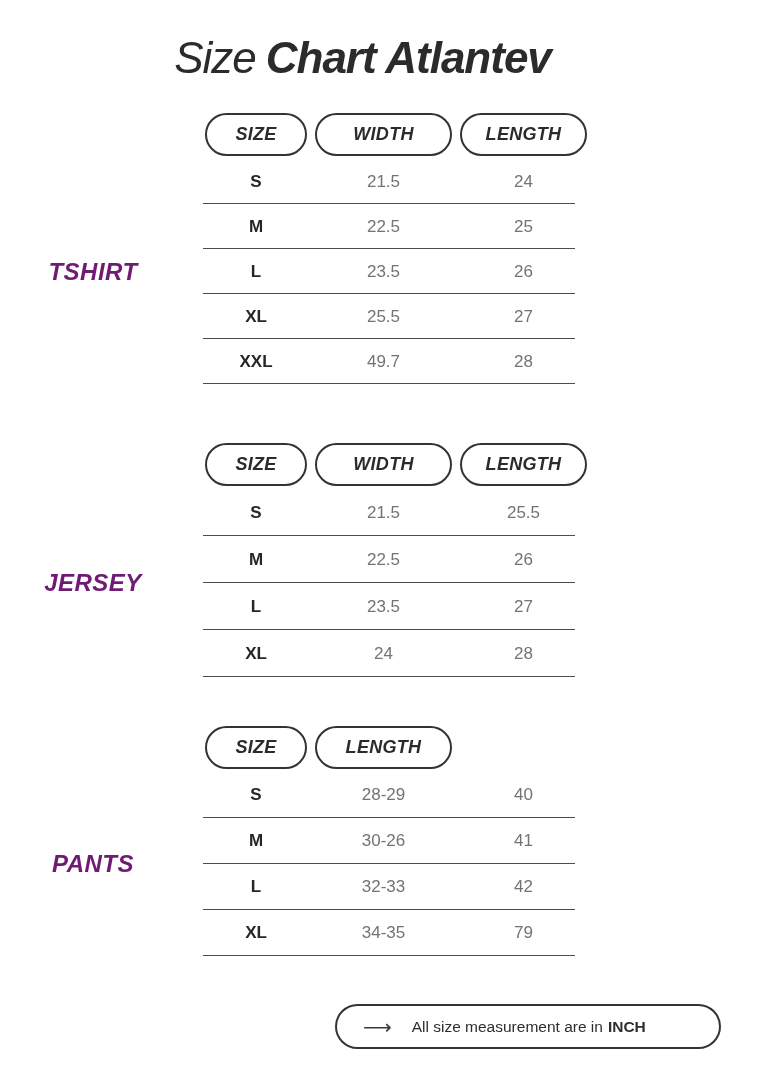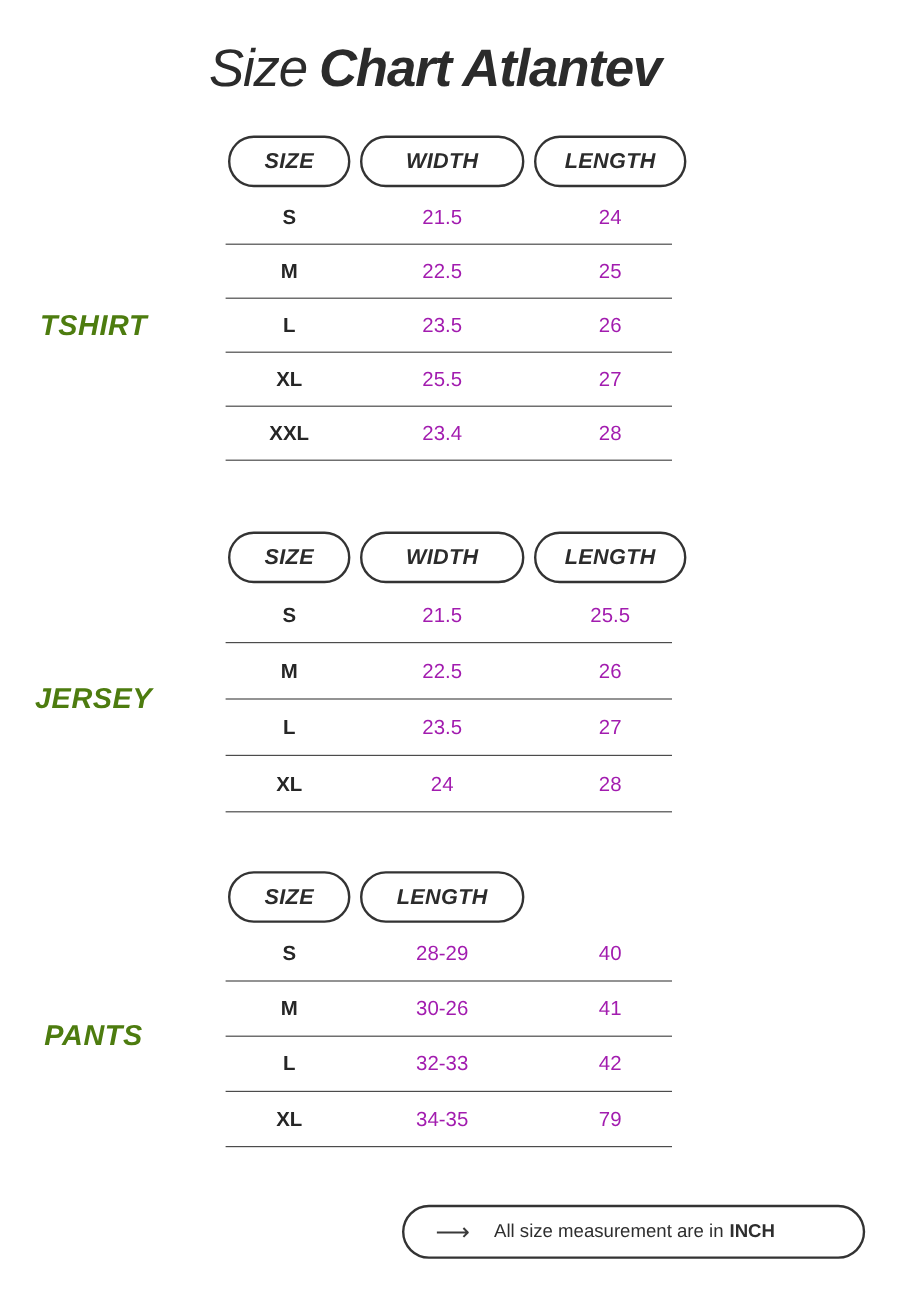--- a/index.html
+++ b/index.html
@@ -42,21 +42,22 @@
     box-sizing: border-box;
     padding-top: 46px;   
     padding-right: 30px;
     display: flex;
     align-items: center;
     justify-content: center;
     font-style: italic;
     font-weight: 700;
     font-size: 24px;
     letter-spacing: 0.5px;
-    color: #4d7c0f;
+    color: #701a75;
+    margin-left: 15px;
   }
 
   .size-table { width: 390px; }
 
   .pill-row {
     display: grid;
     grid-template-columns: 110px 145px 135px;
     height: 43px;
     margin-bottom: 3px;
   }
@@ -90,21 +91,21 @@
     height: 1px;
     background: #4c4c4c;
   }
   .t1 .trow { height: 45px; }
   .t2 .trow { height: 47px; }
   .t3 .trow { height: 46px; }
 
   .cell {
     text-align: center;
     font-size: 17px;
-    color: #a21caf;
+    color: #737373;
   }
   .cell.size { font-weight: 700; color: #262626; }
 
   
   .footer-pill {
     margin-top: 48px;
     margin-left: auto;
     margin-right: 42px;
     width: 386px;
     height: 45px;
@@ -159,21 +160,21 @@
         <div class="cell">23.5</div>
         <div class="cell">26</div>
       </div>
       <div class="trow">
         <div class="cell size">XL</div>
         <div class="cell">25.5</div>
         <div class="cell">27</div>
       </div>
       <div class="trow">
         <div class="cell size">XXL</div>
-        <div class="cell">23.4</div>
+        <div class="cell">49.7</div>
         <div class="cell">28</div>
       </div>
     </div>
   </div>
 
   <div class="section s2">
     <div class="side-label">JERSEY</div>
     <div class="size-table t2">
       <div class="pill-row">
         <div class="pill">SIZE</div>

